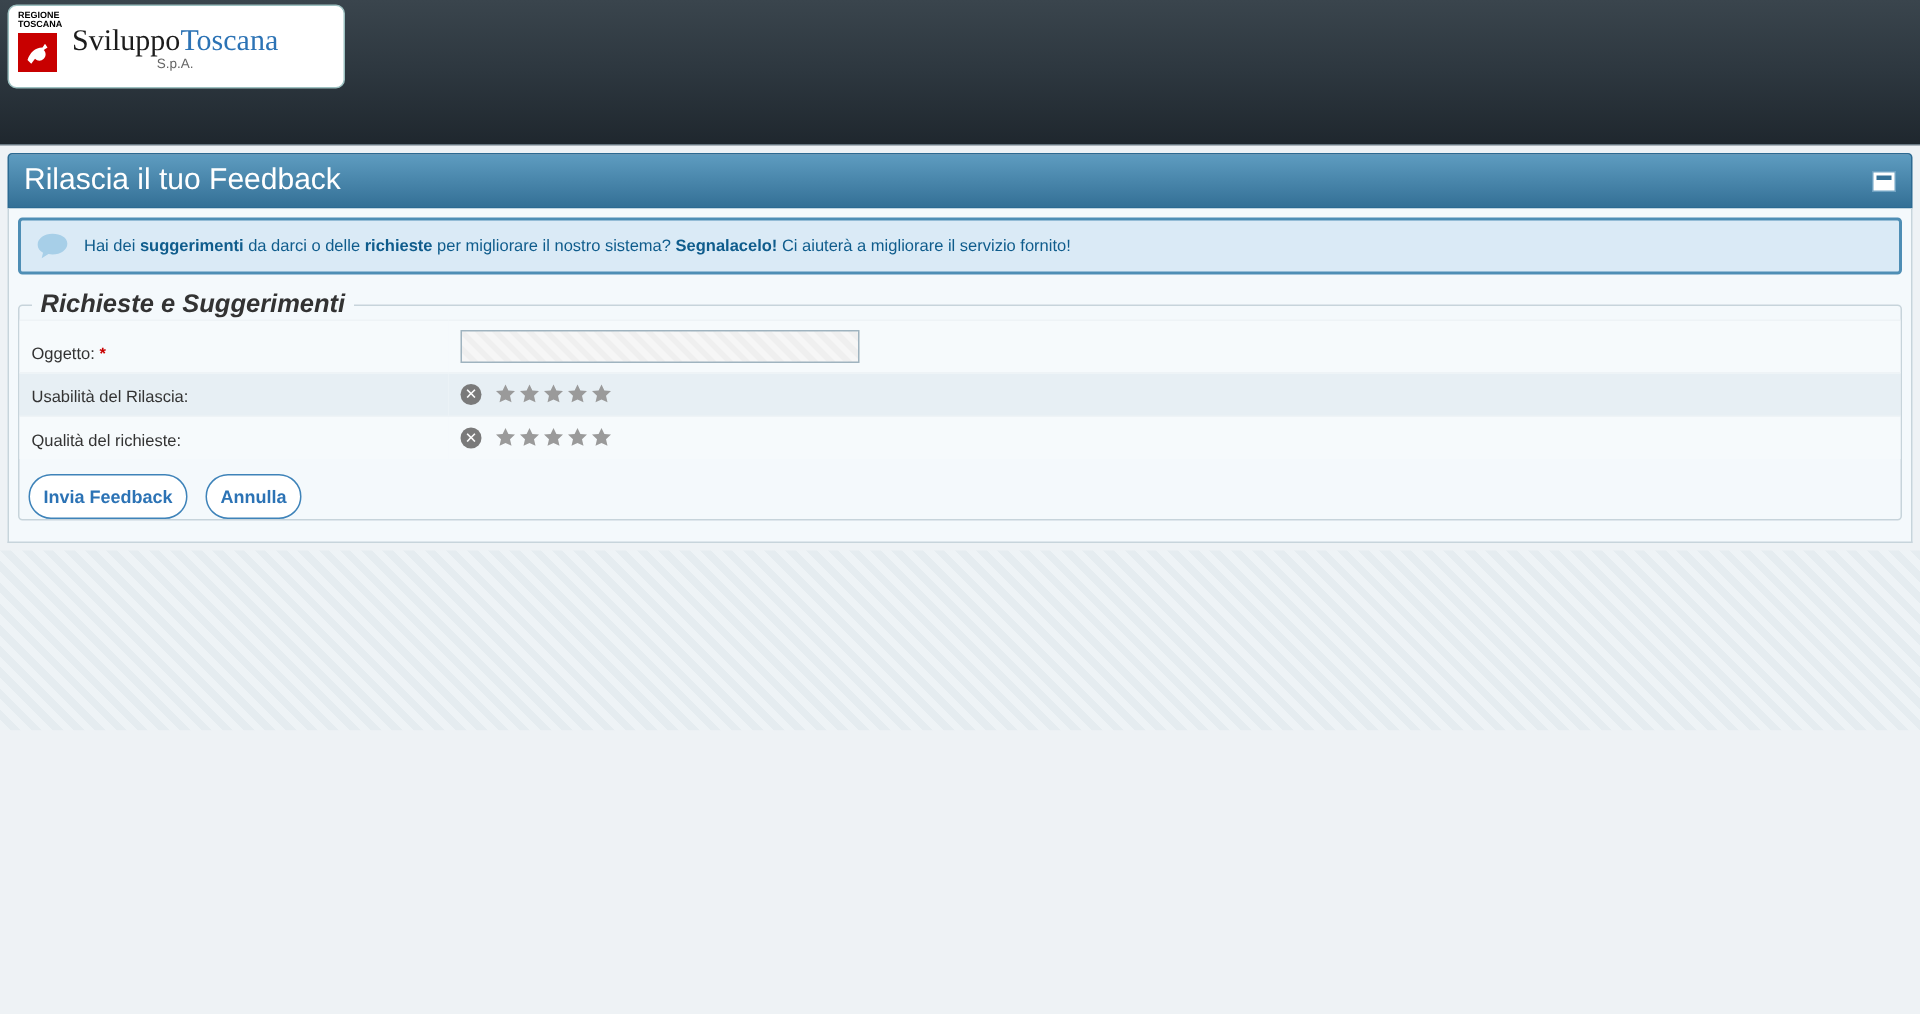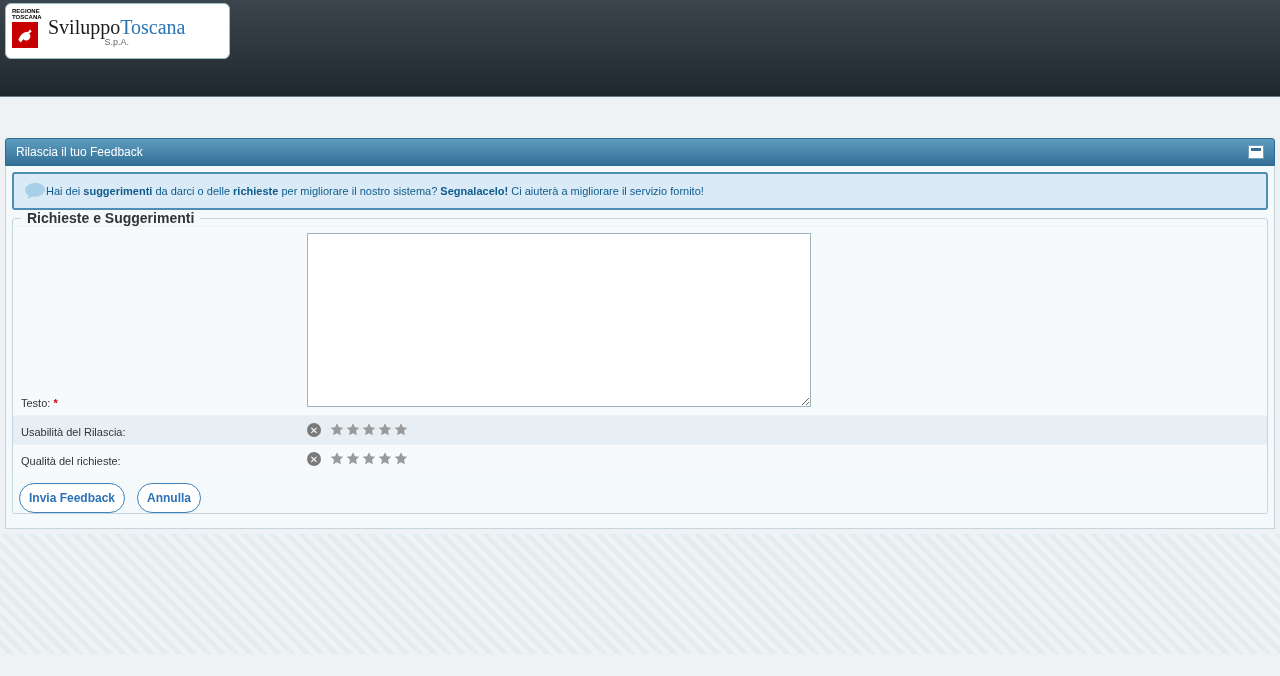--- a/index.html
+++ b/index.html
@@ -21,29 +21,29 @@
   .userbox .row2{text-align:right;margin-top:4px;}
   .userbox .row2 .sep{margin:0 4px;color:#2c73b5;}
   .userbox .row3{text-align:right;margin-top:4px;display:flex;align-items:center;justify-content:flex-end;gap:4px;}
   .plus-icon{display:inline-flex;width:12px;height:12px;background:#b4b4b4;border-radius:2px;align-items:center;justify-content:center;color:#fff;font-size:10px;line-height:1;}
   .mainnav{position:absolute;bottom:0;left:50%;transform:translateX(-50%);display:flex;border:1px solid #8b98a1;border-bottom:none;border-radius:4px 4px 0 0;overflow:hidden;background:linear-gradient(#52616c,#2f3a43);}
   .mainnav .navitem{padding:5px 14px 6px 14px;color:#fff;font-size:15px;border-right:1px solid #8b98a1;cursor:pointer;display:flex;align-items:center;gap:4px;}
   .mainnav .navitem:last-child{border-right:none;}
   .mainnav .home-ic{display:inline-block;}
   .mainnav .home-ic svg{width:18px;height:18px;display:block;}
   .content-wrap{padding:5px;}
-  .panel-head{background:linear-gradient(#5e9cc0,#347096);color:#fff;font-size:12px;padding:6px 10px;border:1px solid #2c6a92;border-radius:3px 3px 0 0;display:flex;justify-content:space-between;align-items:center;margin-top:36px;}
+  .panel-head{background:linear-gradient(#5e9cc0,#347096);color:#fff;font-size:20px;padding:6px 10px;border:1px solid #2c6a92;border-radius:3px 3px 0 0;display:flex;justify-content:space-between;align-items:center;}
   .panel-head .mini-ic{width:14px;height:12px;background:#fff;border:1px solid #6fa2c2;position:relative;}
   .panel-head .mini-ic:before{content:"";position:absolute;top:2px;left:2px;right:2px;height:3px;background:#347096;}
   .panel-body{border:1px solid #c7d4db;border-top:none;background:#f4f9fc;padding:6px 6px 14px 6px;}
-  .infobar{border:2px solid #4e8eb5;background:#daeaf6;border-radius:3px;padding:8px 10px;color:#0f5c8c;font-size:11px;display:flex;align-items:center;gap:0;}
+  .infobar{border:2px solid #4e8eb5;background:#daeaf6;border-radius:3px;padding:8px 10px;color:#0f5c8c;font-size:11px;display:flex;align-items:center;gap:10px;margin-bottom:10px;}
   .infobar .bubble{width:22px;height:18px;flex:0 0 auto;}
   .infobar .bubble svg{width:22px;height:18px;display:block;}
   fieldset{border:1px solid #c7d4db;border-radius:3px;margin:0;padding:0 0 0 0;}
-  fieldset legend{padding:0 6px;margin-left:8px;font-weight:bold;color:#333;font-size:14px;}
+  fieldset legend{padding:0 6px;margin-left:8px;font-weight:bold;color:#333;font-size:17px;font-style:italic;}
   table.frm{width:100%;border-collapse:collapse;}
   table.frm tr:nth-child(odd) td{background:#f6fafc;}
   table.frm tr:nth-child(even) td{background:#e7eff4;}
   table.frm td{padding:6px 8px;font-size:11px;border-top:1px solid #eef3f6;vertical-align:top;}
   table.frm td.labelcell{width:270px;vertical-align:bottom;}
   .req{color:#c80000;font-weight:bold;}
   input.txt{width:260px;height:18px;border:1px solid #9fb3bf;background:repeating-linear-gradient(45deg,#f6f6f6,#f6f6f6 4px,#efefef 4px,#efefef 8px);}
   textarea.bigtxt{width:498px;height:168px;border:1px solid #9fb3bf;background:#fff;resize:both;font-family:inherit;font-size:11px;}
   .rating{display:flex;align-items:center;gap:8px;}
   .rating .reset{width:14px;height:14px;border-radius:50%;background:#7a7a7a;display:flex;align-items:center;justify-content:center;color:#fff;font-size:10px;cursor:pointer;}
@@ -94,23 +94,23 @@
       </span>
       <span>
         <span>Hai dei </span><b>suggerimenti</b><span> da darci o delle </span><b>richieste</b><span> per migliorare il nostro sistema? </span><b>Segnalacelo!</b><span> Ci aiuterà a migliorare il servizio fornito!</span>
       </span>
     </div>
 
     <fieldset>
       <legend>Richieste e Suggerimenti</legend>
       <table class="frm">
         <tbody>
-        <tr>
-          <td class="labelcell"><span>Testo:</span> <span class="req">*</span></td>
-          <td><textarea class="bigtxt" value="" style=""></textarea></td>
+            <tr>
+          <td class="labelcell"><span>Oggetto:</span> <span class="req">*</span></td>
+          <td><input type="text" class="txt" value="" style=""></td>
         </tr>
         <tr>
           <td class="labelcell">Usabilità del Rilascia:</td>
           <td>
             <div class="rating">
               <span class="reset">✕</span>
               <span class="stars">
                 <span class="star">
                       <svg viewBox="0 0 24 24">
                         <path fill="#9a9a9a" d="M12 2l2.9 6 6.6.6-5 4.6 1.5 6.5L12 16.9 6 19.7l1.5-6.5-5-4.6 6.6-.6z"></path>

